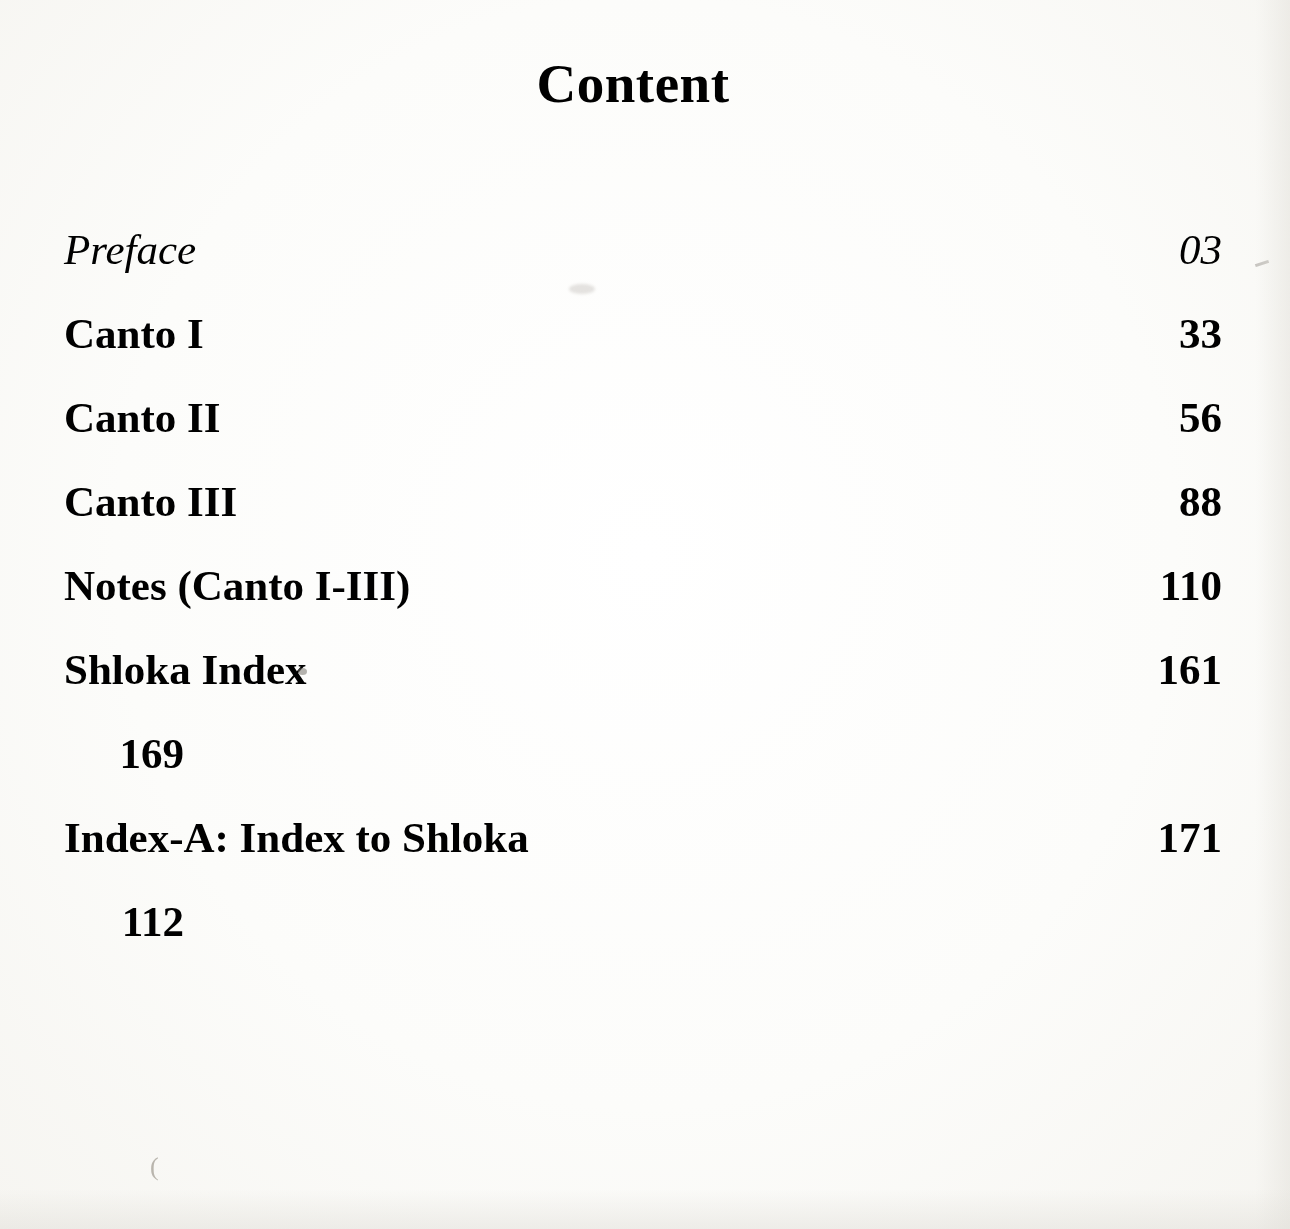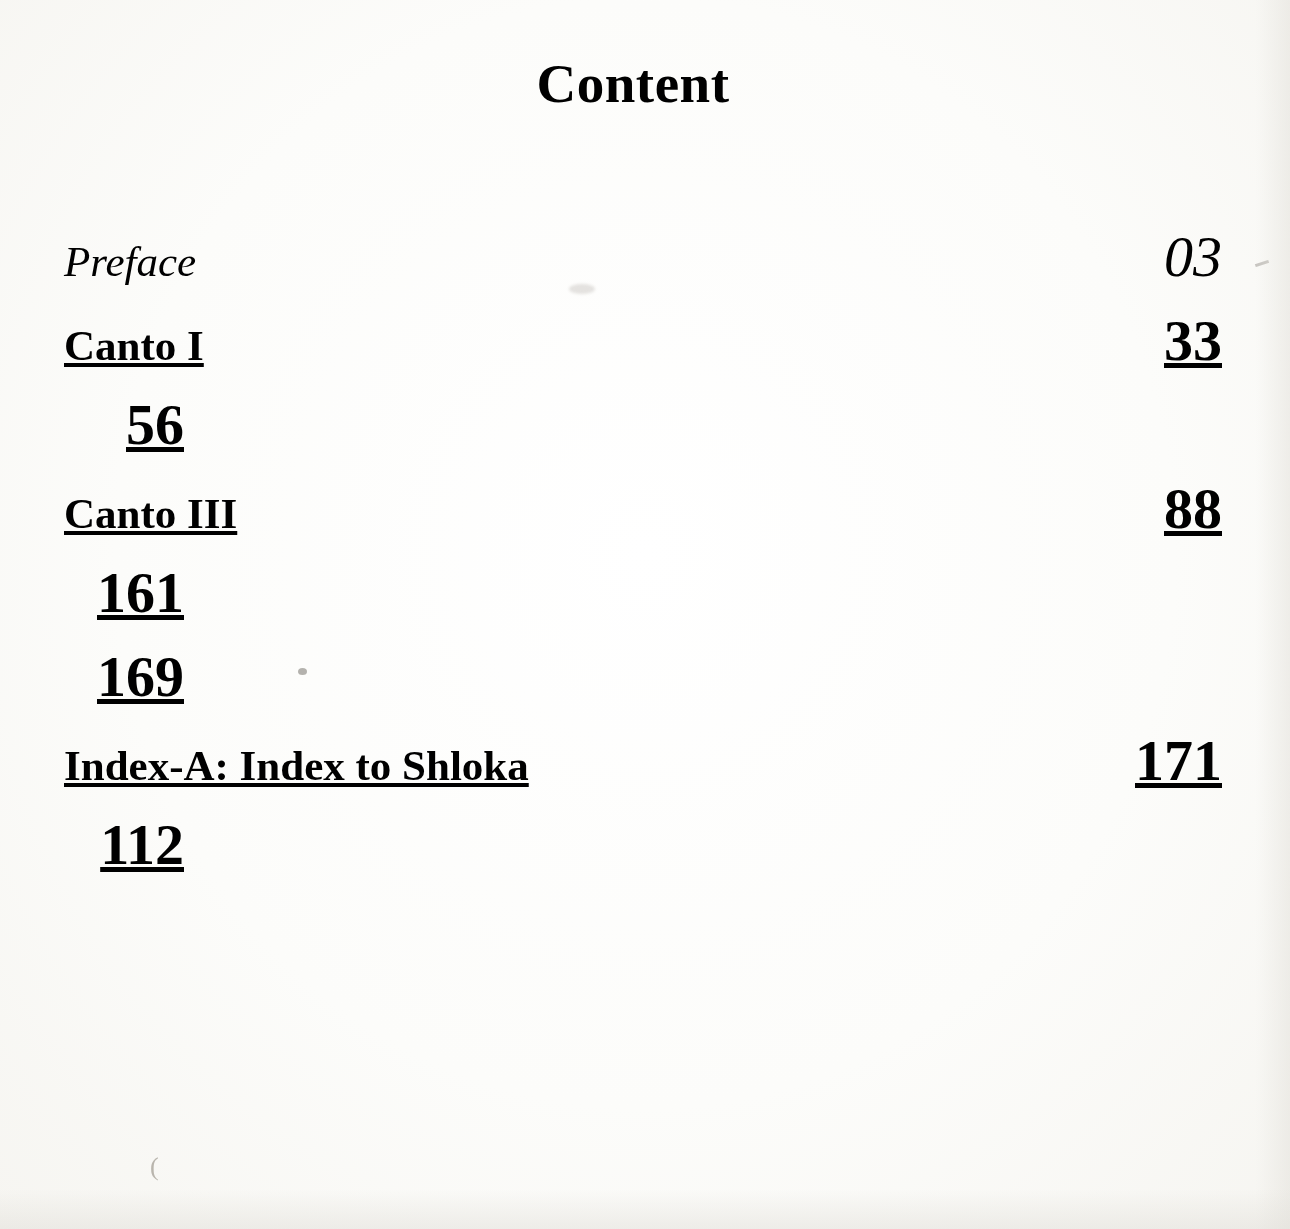--- a/index.html
+++ b/index.html
@@ -70,35 +70,34 @@
     justify-content: space-between;
     height: 84px;
   }
   .toc-label {
     font-size: 43px;
     line-height: 1;
     white-space: nowrap;
     text-align: right;
   }
   .toc-page {
-    font-size: 58px;
+    font-size: 43px;
     line-height: 1;
     width: 120px;
     text-align: right;
     padding-right: 2px;
   }
   .style-italic .toc-label,
   .style-italic .toc-page {
     font-style: italic;
     font-weight: 400;
   }
   .style-bold .toc-label,
   .style-bold .toc-page {
     font-weight: 700;
-    text-decoration: underline;
   }
   
   .speck-a {
     position: absolute;
     left: 150px;
     top: 1152px;
     font-size: 26px;
     color: #b9b5ad;
     font-family: "Liberation Serif", serif;
   }
@@ -145,27 +144,33 @@
 <div class="toc">
     <div class="toc-row style-italic">
       <div class="toc-label">Preface</div>
       <div class="toc-page">03</div>
     </div>
     <div class="toc-row style-bold">
       <div class="toc-label">Canto I</div>
       <div class="toc-page">33</div>
     </div>
     <div class="toc-row style-bold">
+      <div class="toc-label">Canto II</div>
       <div class="toc-page">56</div>
     </div>
     <div class="toc-row style-bold">
       <div class="toc-label">Canto III</div>
       <div class="toc-page">88</div>
     </div>
     <div class="toc-row style-bold">
+      <div class="toc-label">Notes (Canto I-III)</div>
+      <div class="toc-page">110</div>
+    </div>
+    <div class="toc-row style-bold">
+      <div class="toc-label">Shloka Index</div>
       <div class="toc-page">161</div>
     </div>
     <div class="toc-row style-bold">
       <div class="toc-page">169</div>
     </div>
     <div class="toc-row style-bold">
       <div class="toc-label">Index-A: Index to Shloka</div>
       <div class="toc-page">171</div>
     </div>
     <div class="toc-row style-bold">

